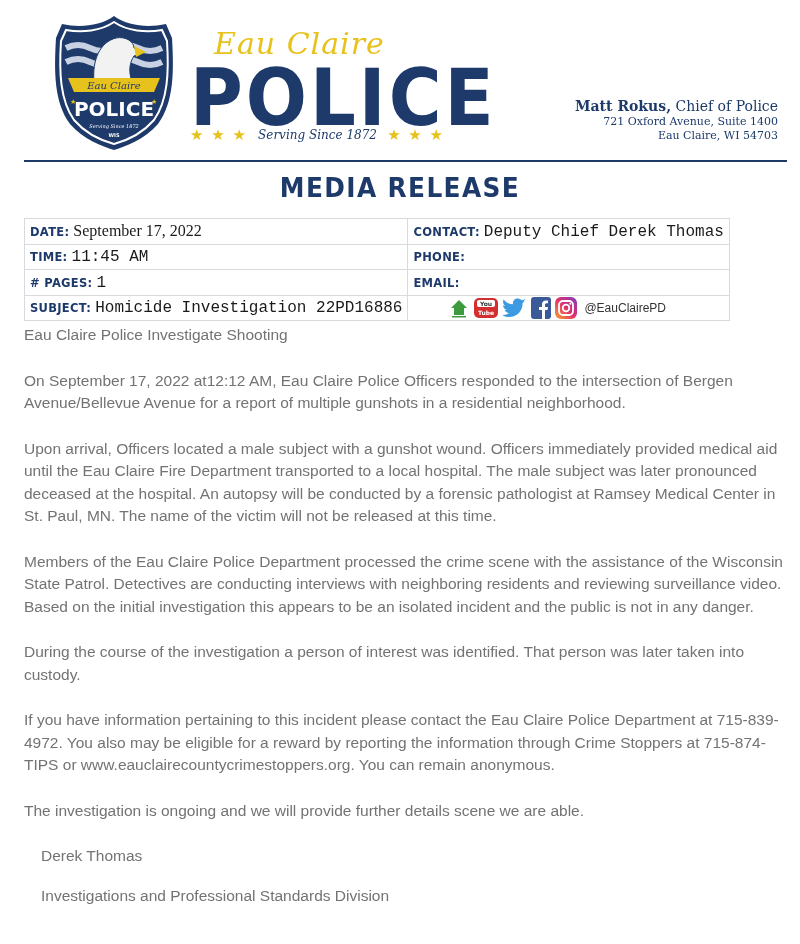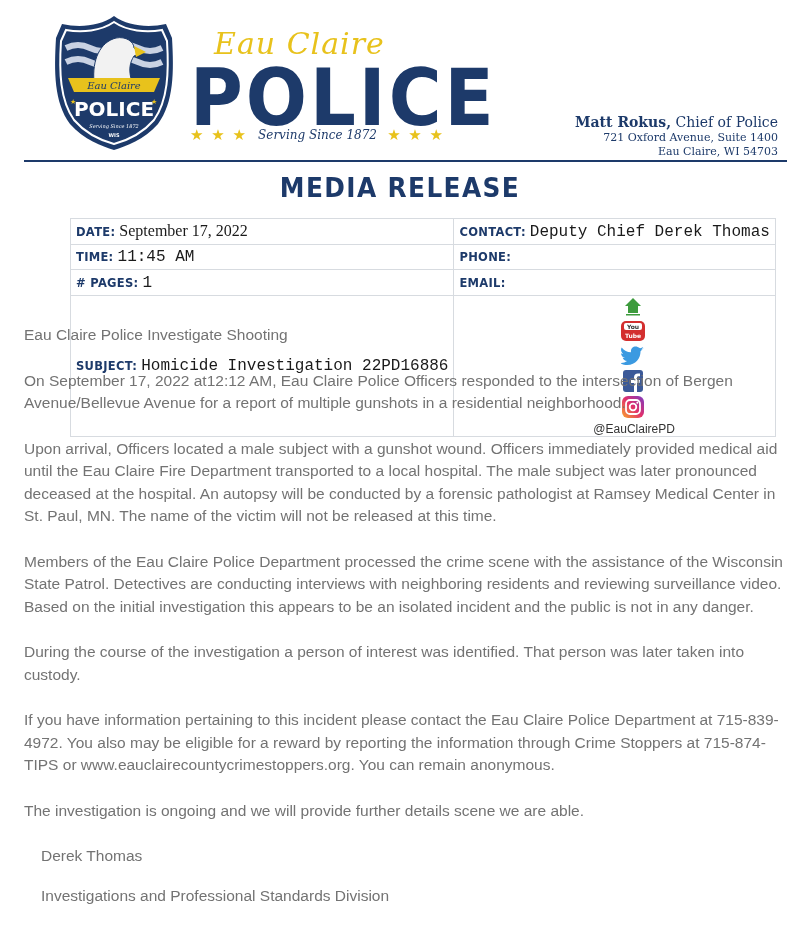--- a/index.html
+++ b/index.html
@@ -7,36 +7,36 @@
   body { position: relative; font-family: "Liberation Serif", serif; color: #1a1a1a; }
 
   .header { position: absolute; left: 0; top: 0; width: 800px; height: 160px; }
   .badge { position: absolute; left: 50px; top: 12px; width: 128px; height: 140px; }
   .brand-script { position: absolute; left: 214px; top: 26px; font-family: "DejaVu Serif", serif; font-style: italic; font-size: 30px; color: #e8c21c; letter-spacing: 1px; }
   .brand-police { position: absolute; left: 190px; top: 62px; font-family: "DejaVu Sans", sans-serif; font-weight: bold; font-size: 72px; line-height: 66px; color: #1d3a6a; letter-spacing: 3px; transform: scaleY(1.08); transform-origin: top left; }
   .brand-tagline { position: absolute; left: 190px; top: 126px; width: 255px; display: flex; align-items: center; justify-content: space-between; }
   .stars { color: #e8c21c; font-size: 15px; letter-spacing: 2px; }
   .serving { font-family: "DejaVu Serif", serif; font-style: italic; font-size: 12px; color: #1d3a6a; }
 
-  .chief { position: absolute; right: 22px; top: 113px; text-align: right; color: #1d3a6a; font-family: "DejaVu Serif", serif; }
+  .chief { position: absolute; right: 22px; top: 97px; text-align: right; color: #1d3a6a; font-family: "DejaVu Serif", serif; }
   .chief-line1 { font-size: 14px; line-height: 18px; }
   .chief-name { font-weight: bold; }
   .chief-addr { font-size: 11px; line-height: 14px; }
 
   .rule { position: absolute; left: 24px; top: 160px; width: 763px; height: 2px; background: #1d3a6a; }
 
   .title { position: absolute; left: 0; top: 172px; width: 800px; text-align: center; font-family: "DejaVu Sans", sans-serif; font-weight: bold; font-size: 27px; color: #1d3a6a; letter-spacing: 1.5px; transform: scaleX(0.92); }
 
-  .info-table { position: absolute; left: 24px; top: 218px; width: 678px; border-collapse: collapse; margin-left: 46px; }
+  .info-table { position: absolute; left: 24px; top: 218px; width: 678px; border-collapse: collapse; }
   .info-table td { border: 1px solid #d7dbe0; height: 25.5px; padding: 0 5px; vertical-align: middle; white-space: nowrap; }
   .info-table td.left { width: 388px; }
   .lbl { font-family: "DejaVu Sans", sans-serif; font-weight: bold; font-size: 11.5px; color: #1d3a6a; letter-spacing: 0.3px; }
   .val-serif { font-family: "Liberation Serif", serif; font-size: 16px; color: #1a1a1a; }
   .val-sans { font-family: Liberation Mono, monospace; font-size: 16px; color: #1a1a1a; }
-  .social { display: flex; align-items: center; gap: 4px; padding-left: 36px; flex-direction: column; }
+  .social { display: flex; align-items: center; gap: 4px; padding-left: 36px; }
   .social svg { display: block; }
   .handle { font-family: "Liberation Sans", sans-serif; font-size: 12px; color: #333; margin-left: 3px; }
 
   .body-text { position: absolute; left: 24px; top: 324px; width: 760px; font-family: Liberation Sans, sans-serif; font-size: 15.5px; line-height: 22.5px; color: #737373; }
   .body-text p { margin-bottom: 23px; }
   .body-text p.headline { margin-bottom: 23px; }
   .signature p { margin: 17px; }
 </style>
 </head>
 <body>

